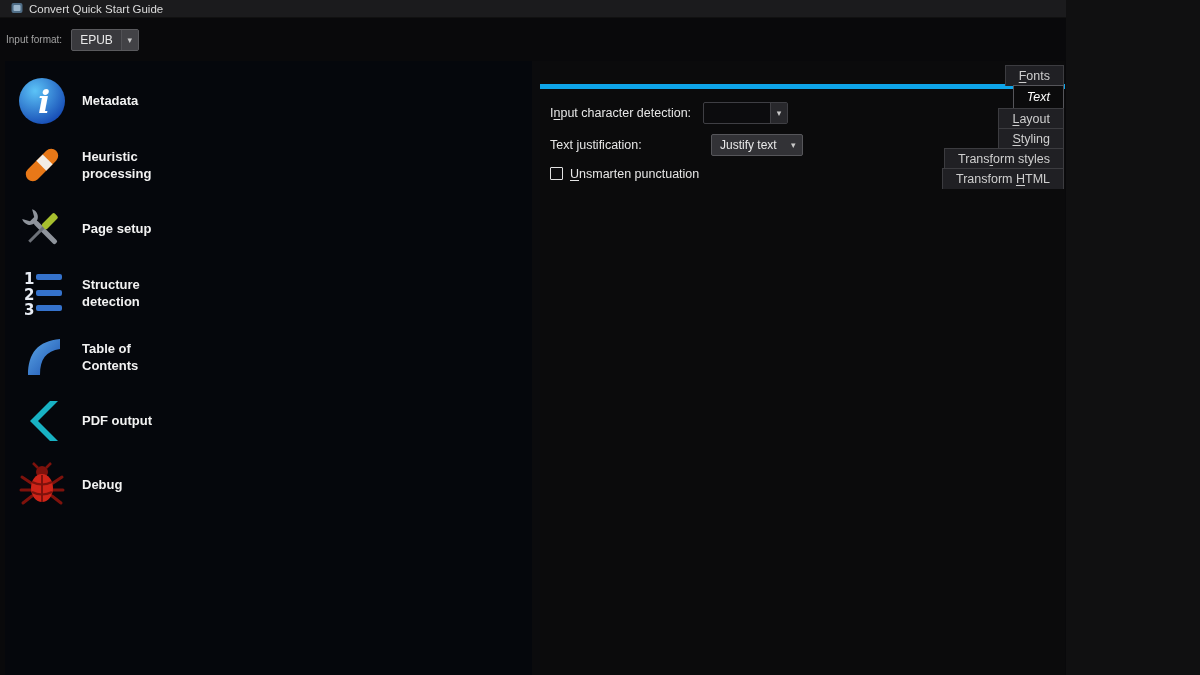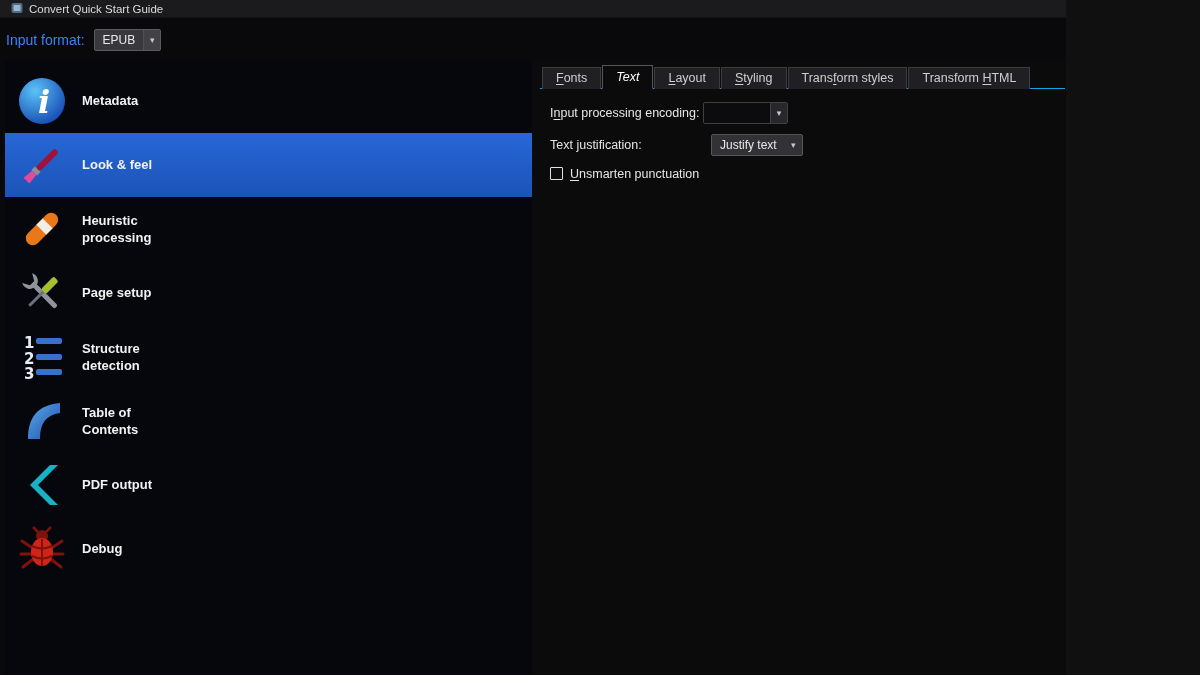--- a/index.html
+++ b/index.html
@@ -14,21 +14,21 @@
 
   
   .titlebar {
     height:18px; background:#1b1b1d; display:flex; align-items:center;
     gap:6px; padding-left:11px; border-bottom:1px solid #111;
   }
   .titlebar-title { font-size:11.5px; color:#dcdcdc; }
 
   
   .format-row { height:43px; display:flex; align-items:center; gap:9px; padding-left:6px; background:#09090b; }
-  .format-label { font-size:14px; color:#3b82f6; }
+  .format-label { font-size:10px; color:#a3a3a3; }
 
   
   .combo {
     display:inline-flex; align-items:center; height:22px; border-radius:2px;
     font-size:12px; color:#e8e8e8; cursor:default;
   }
   .combo .combo-value { padding:0 8px; min-width:48px; }
   .combo .combo-arrow { width:17px; text-align:center; font-size:9px; color:#c8c8c8; align-self:stretch; display:flex; align-items:center; justify-content:center; }
   .combo.light { background:#39393d; border:1px solid #5a5a5e; }
   .combo.light .combo-arrow { border-left:1px solid #515155; background:#424246; }
@@ -48,21 +48,21 @@
     height:64px; display:flex; align-items:center; gap:16px; padding-left:13px; cursor:pointer;
   }
   .side-item.selected { background:linear-gradient(180deg,#2767d6 0%,#1c53b6 100%); }
   .side-icon { width:48px; height:48px; flex:none; display:flex; align-items:center; justify-content:center; }
   .side-label { font-size:13px; font-weight:bold; color:#f2f2f2; max-width:106px; line-height:1.32; }
 
   .gap { width:8px; flex:none; background:#0b0b0d; }
 
   
   .panel { flex:1; background:#0b0b0c; padding-top:4px; display:flex; flex-direction:column; }
-  .tabbar { display:flex; align-items:flex-end; border-bottom:1px solid #0ea5e9; padding-left:2px; height:24px; }
+  .tabbar { display:flex; align-items:flex-end; border-bottom:5px solid #0ea5e9; padding-left:2px; height:24px;flex-direction:column; }
   .tab {
     height:22px; line-height:20px; padding:0 13px; font-size:12.5px; color:#cfcfcf;
     background:#202024; border:1px solid #3c3c40; border-bottom:none; margin-right:1px;
     margin-bottom:-1px; cursor:pointer; white-space:nowrap;
   }
   .tab.active {
     background:#0b0b0c; color:#ffffff; font-style:italic; border-color:#55555a;
     border-bottom:1px solid #0b0b0c; height:24px; line-height:22px;
   }
   .mn { text-decoration:underline; text-underline-offset:2px; }
@@ -114,32 +114,20 @@
                     <stop offset="1" stop-color="#0f3fae"></stop>
                   </radialGradient>
                 </defs>
               <circle cx="24" cy="24" r="23" fill="url(#g-info)"></circle>
               <text x="26" y="36" font-family="DejaVu Serif, serif" font-size="32" font-style="italic" font-weight="bold" fill="#ffffff" text-anchor="middle">i</text>
             </svg>
           </span>
           <span class="side-label">Metadata</span>
         </div>
 
-        <div class="side-item selected">
-          <span class="side-icon">
-            <svg viewBox="0 0 48 48" width="48" height="48">
-              <g transform="rotate(225 24 24)">
-                <path d="M20 2 L28 2 L27 13 L21 13 Z" fill="#e8489a"></path>
-                <rect x="20" y="13" width="8" height="5" fill="#8a8f98"></rect>
-                <rect x="21" y="18" width="6" height="27" rx="3" fill="#a01238"></rect>
-              </g>
-            </svg>
-          </span>
-          <span class="side-label">Look &amp; feel</span>
-        </div>
 
         <div class="side-item">
           <span class="side-icon">
             <svg viewBox="0 0 48 48" width="48" height="48">
               <g transform="rotate(45 24 24)">
                 <rect x="17" y="4" width="14" height="40" rx="7" fill="#e87818"></rect>
                 <rect x="17" y="16" width="14" height="9" fill="#f2ede6"></rect>
               </g>
             </svg>
           </span>
@@ -226,21 +214,21 @@
           <div class="tab active"><span>Text</span><span class="mn"></span><span></span></div>
           <div class="tab"><span></span><span class="mn">L</span><span>ayout</span></div>
           <div class="tab"><span></span><span class="mn">S</span><span>tyling</span></div>
           <div class="tab"><span>Trans</span><span class="mn">f</span><span>orm styles</span></div>
           <div class="tab"><span>Transform </span><span class="mn">H</span><span>TML</span></div>
         </div>
 
         <div class="content">
 
           <div class="form-row">
-            <span class="form-label"><span>I</span><span class="mn">n</span><span>put processing encoding:</span></span>
+            <span class="form-label"><span>I</span><span class="mn">n</span><span>put character detection:</span></span>
             <div class="combo dark">
               <span class="combo-value"></span>
               <span class="combo-arrow">▾</span>
             </div>
           </div>
 
           <div class="form-row">
             <span class="form-label">Text justification:</span>
             <div class="combo mid">
               <span class="combo-value">Justify text</span>

